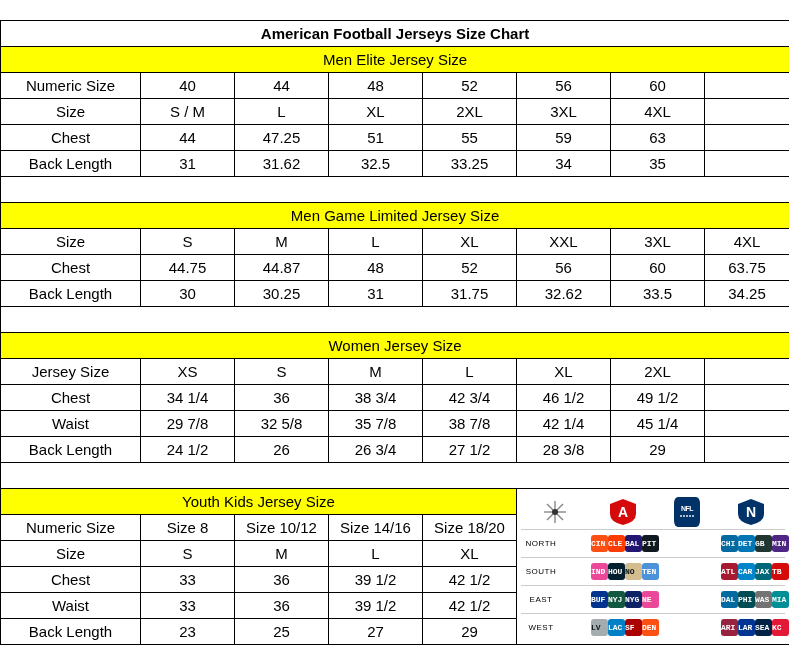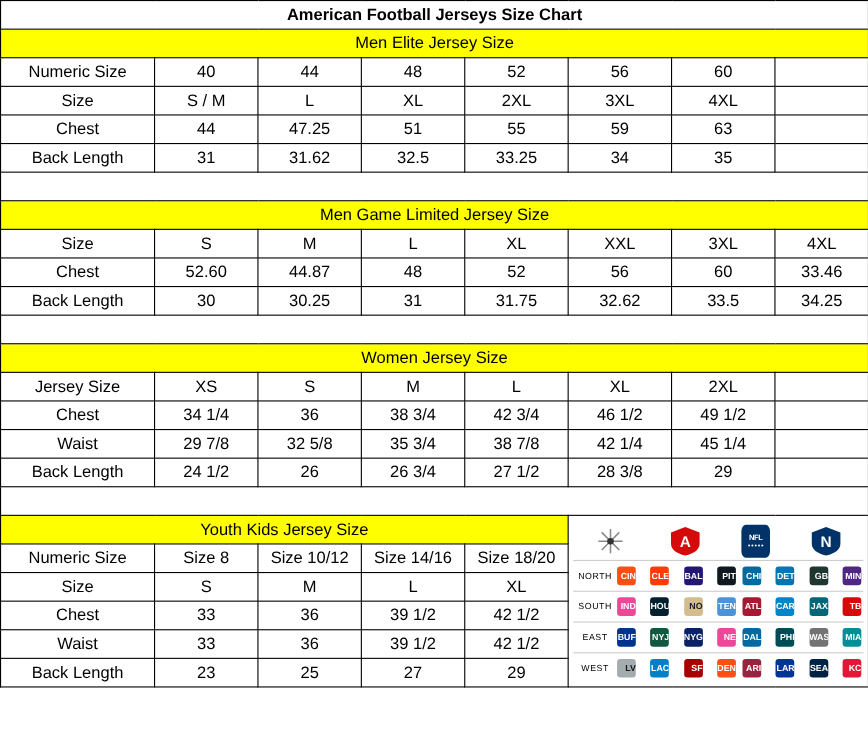--- a/index.html
+++ b/index.html
@@ -17,20 +17,21 @@
   .sheet {
     width: 789px;
     height: 667px;
     position: relative;
     box-sizing: border-box;
   }
   table.grid {
     border-collapse: collapse;
     table-layout: fixed;
     width: 789px;
+    margin-top: 20px;
   }
   table.grid td {
     border: 1px solid #000000;
     text-align: center;
     vertical-align: middle;
     font-size: 15px;
     height: 25px;
     padding: 0 2px;
     overflow: hidden;
     white-space: nowrap;
@@ -102,20 +103,21 @@
     display: flex;
     align-items: center;
     justify-content: center;
     letter-spacing: -0.5px;
   }
   .div-row {
     display: flex;
     align-items: center;
     height: 27px;
     border-top: 1px solid #cccccc;
+    gap: 30px;
   }
   .div-label {
     width: 40px;
     font-size: 8px;
     letter-spacing: 0.5px;
     flex: 0 0 40px;
   }
   .teams {
     display: flex;
     flex: 1 1 auto;
@@ -123,24 +125,25 @@
     align-items: center;
     padding-right: 2px;
   }
   .team-dot {
     width: 17px;
     height: 17px;
     border-radius: 3px;
     display: inline-block;
     font-size: 8px;
     color: #ffffff;
-    text-align: right;
+    text-align: left;
     line-height: 17px;
     font-weight: bold;
     overflow: hidden;
+    font-family: Liberation Mono, monospace;
   }
   .sep {
     width: 4px;
   }
 </style>
 </head>
 <body>
 
 <div class="sheet">
   <table class="grid">
@@ -216,27 +219,27 @@
       <td>S</td>
       <td>M</td>
       <td>L</td>
       <td>XL</td>
       <td>XXL</td>
       <td>3XL</td>
       <td>4XL</td>
     </tr>
     <tr>
       <td class="rowlabel">Chest</td>
-      <td>52.60</td>
+      <td>44.75</td>
       <td>44.87</td>
       <td>48</td>
       <td>52</td>
       <td>56</td>
       <td>60</td>
-      <td>33.46</td>
+      <td>63.75</td>
     </tr>
     <tr>
       <td class="rowlabel">Back Length</td>
       <td>30</td>
       <td>30.25</td>
       <td>31</td>
       <td>31.75</td>
       <td>32.62</td>
       <td>33.5</td>
       <td>34.25</td>
@@ -266,21 +269,21 @@
       <td>38 3/4</td>
       <td>42 3/4</td>
       <td>46 1/2</td>
       <td>49 1/2</td>
       <td class="nb-right"></td>
     </tr>
     <tr>
       <td class="rowlabel">Waist</td>
       <td>29 7/8</td>
       <td>32 5/8</td>
-      <td>35 3/4</td>
+      <td>35 7/8</td>
       <td>38 7/8</td>
       <td>42 1/4</td>
       <td>45 1/4</td>
       <td class="nb-right"></td>
     </tr>
     <tr>
       <td class="rowlabel">Back Length</td>
       <td>24 1/2</td>
       <td>26</td>
       <td>26 3/4</td>

